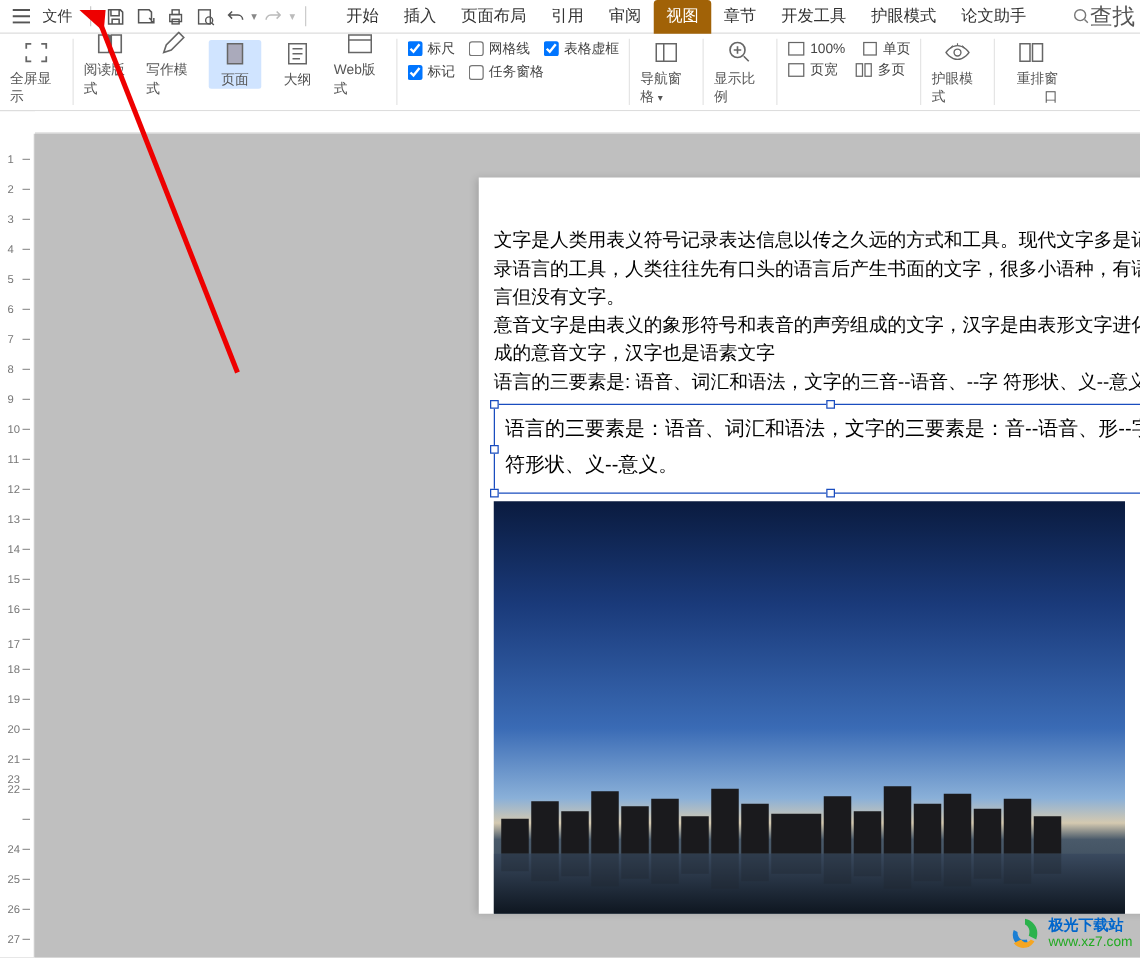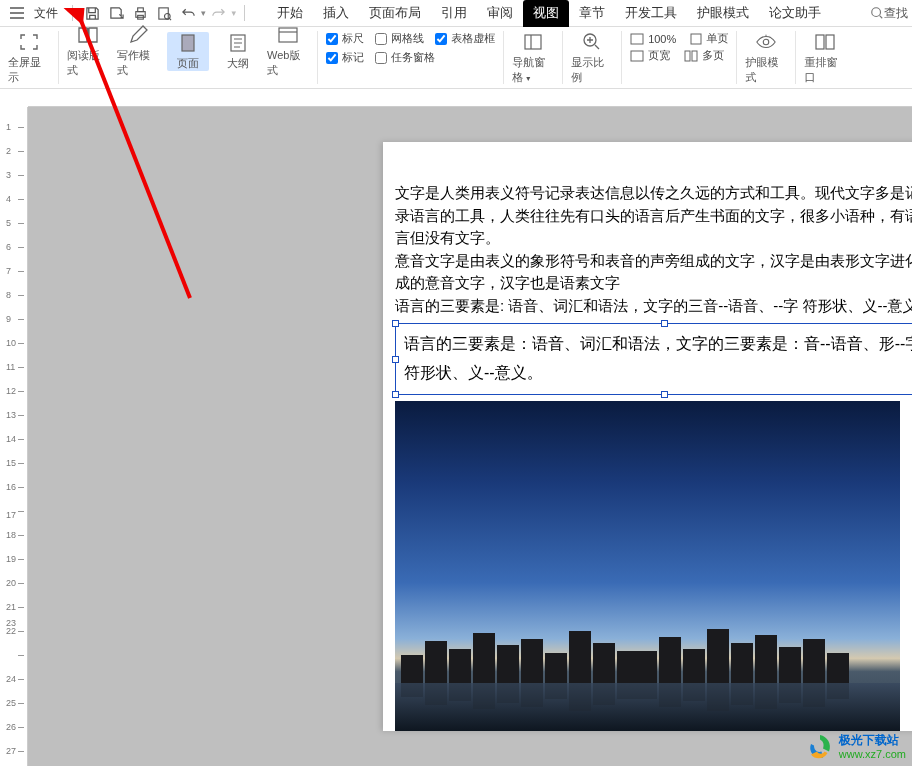--- a/index.html
+++ b/index.html
@@ -5,26 +5,26 @@
 * { margin: 0; padding: 0; box-sizing: border-box; font-family: "Microsoft YaHei", Arial, sans-serif; }
 body { width: 912px; height: 766px; background: #fff; overflow: hidden; position: relative; }
 
 .menubar { display: flex; align-items: center; height: 27px; border-bottom: 1px solid #ddd; padding-left: 8px; font-size: 12px; color: #333; gap: 2px; }
 .menubar .menu-icon { width: 18px; height: 18px; display: flex; align-items: center; justify-content: center; }
 .menubar .file-label { margin: 0 6px; }
 .qat-icon { width: 20px; height: 20px; display: flex; align-items: center; justify-content: center; margin: 0 1px; color: #555; }
 .qat-sep { width: 1px; height: 16px; background: #ccc; margin: 0 6px; }
 .tabs { display: flex; align-items: center; margin-left: 14px; gap: 0; flex: 1; }
 .tab { padding: 0 10px; font-size: 13px; color: #333; height: 27px; display: flex; align-items: center; cursor: pointer; }
-.tab.active { background: #000000; color: #fff; border-radius: 3px 3px 0 0; }
-.search-area { display: flex; align-items: center; color: #555; font-size: 12px; padding-right: 4px; }
+.tab.active { background: #a16207; color: #fff; border-radius: 3px 3px 0 0; }
+.search-area { display: flex; align-items: center; color: #555; font-size: 18px; padding-right: 4px; }
 
 .ribbon { display: flex; align-items: stretch; height: 62px; border-bottom: 1px solid #ddd; padding: 4px 0; }
 .rgroup { display: flex; flex-direction: column; align-items: center; justify-content: space-between; padding: 0 8px; border-right: 1px solid #e5e5e5; }
-.rgroup:last-child { border-right: none; }
+.rgroup:last-child { border-right: none; text-align: right; }
 .rgroup-body { display: flex; align-items:center; gap: 8px; height: 40px; }
 .big-btn { display: flex; flex-direction: column; align-items:center; justify-content:center; width: 42px; font-size: 11px; color: #555; gap:2px; }
 .big-btn.active { background: #d0e4ff; border-radius: 2px; }
 .big-btn .icon { width: 22px; height: 22px; display:flex; align-items:center; justify-content:center; color:#666; }
 .checks { display: flex; flex-direction: column; gap: 4px; font-size: 11px; color:#444; }
 .check-row { display: flex; align-items: center; gap: 4px; }
 .check-row input { width: 12px; height: 12px; }
 .zoom-group { display:flex; flex-direction:column; gap:2px; font-size:11px; color:#444; }
 .zoom-row { display:flex; align-items:center; gap:4px; }
 .h-ruler { position: absolute; top: 89px; left: 28px; right: 0; height: 18px; background:#fff; border-bottom:1px solid #ccc; z-index:2; overflow:hidden; }

